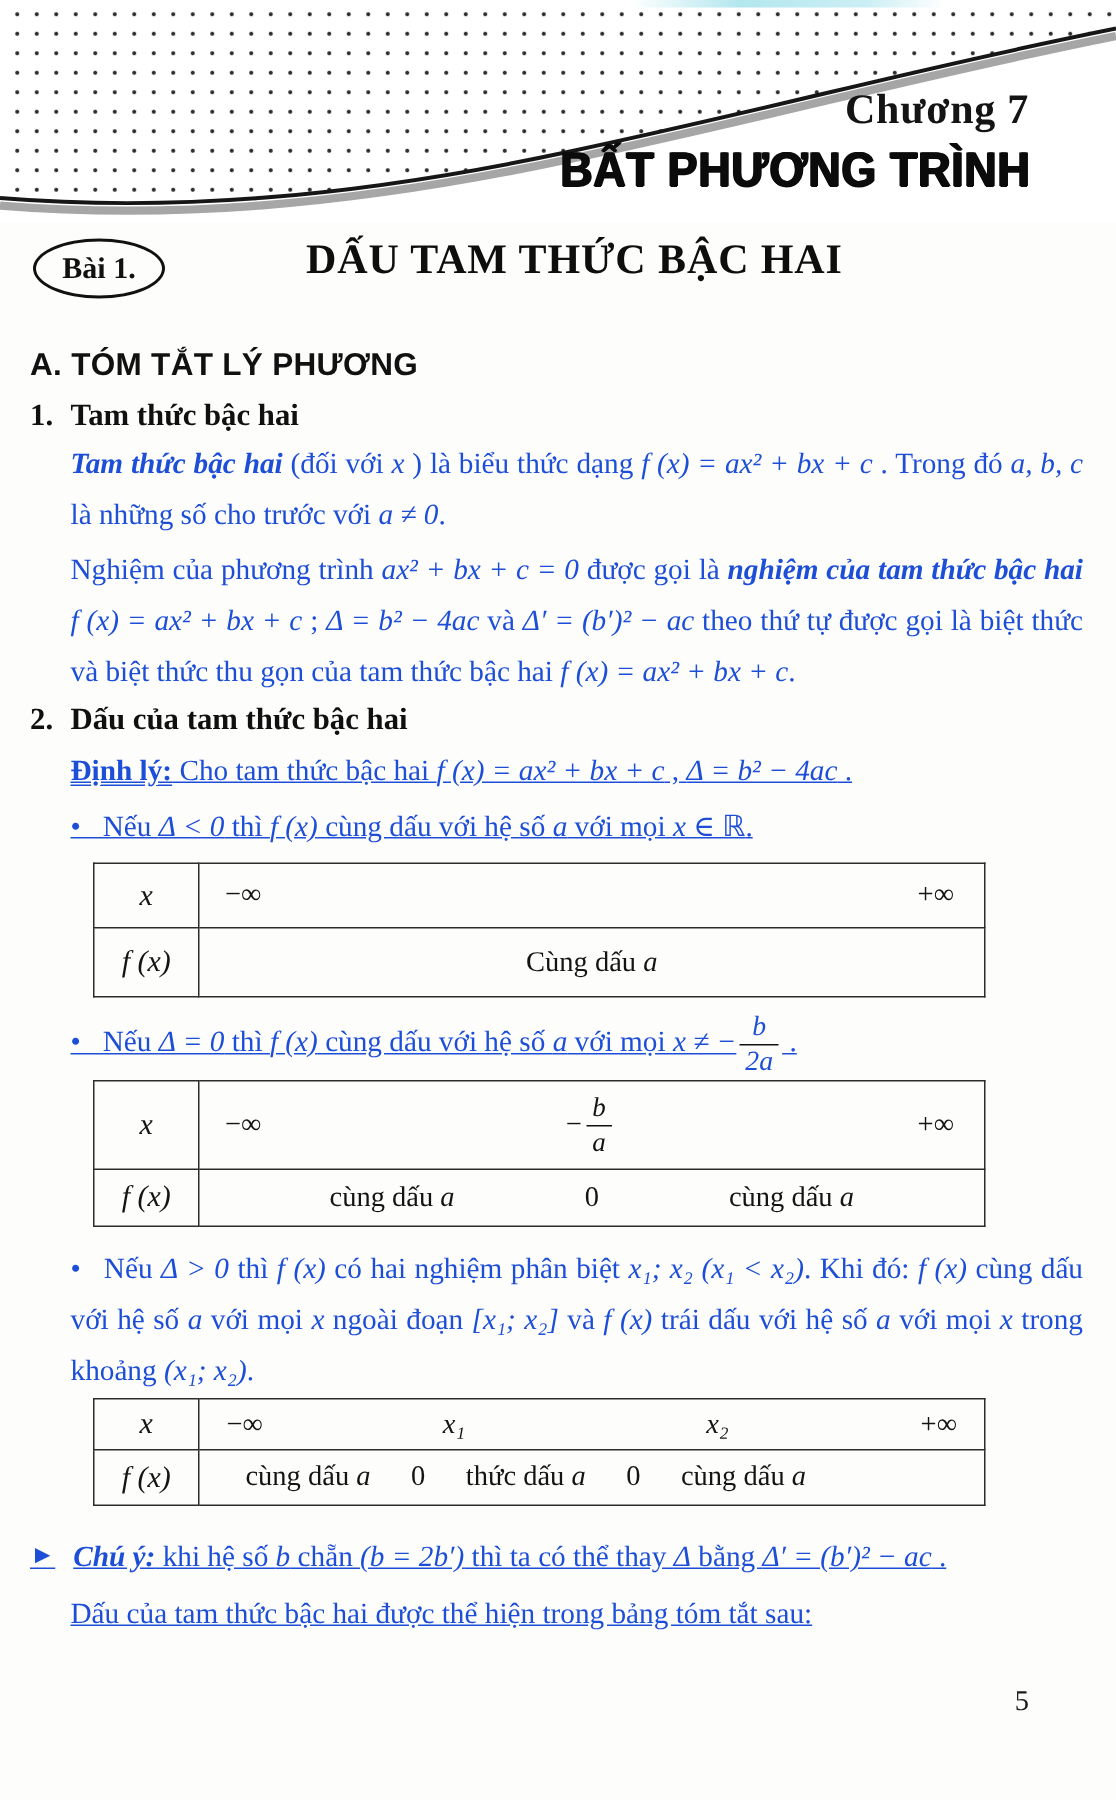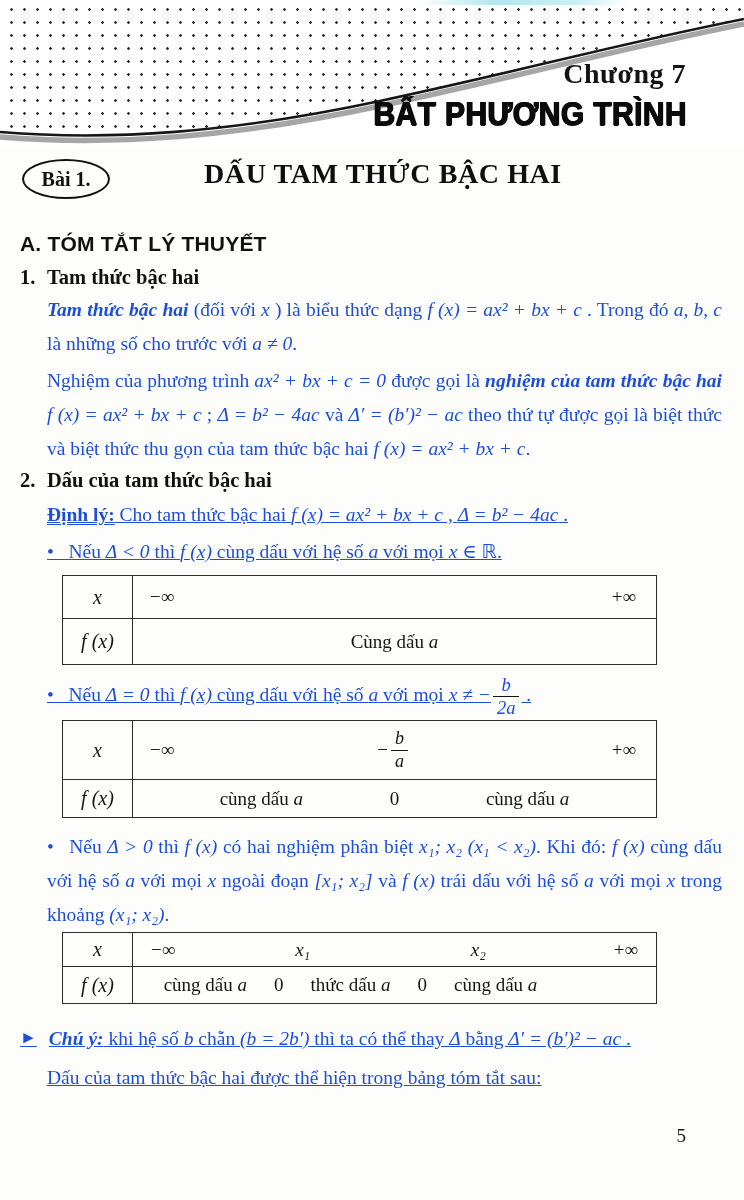--- a/index.html
+++ b/index.html
@@ -106,21 +106,21 @@
   <div class="chapter-title">BẤT PHƯƠNG TRÌNH</div>
 </header>
 
 <div class="lesson-row">
   <div class="lesson-badge">Bài 1.</div>
   <h1 class="lesson-title">DẤU TAM THỨC BẬC HAI</h1>
 </div>
 
 <main class="content">
 
-  <h2 class="sec-heading">A. TÓM TẮT LÝ THUYẾT</h2>
+  <h2 class="sec-heading">A. TÓM TẮT LÝ PHƯƠNG</h2>
 
   <div class="num-heading">
     <span class="num">1.</span>
     <span>Tam thức bậc hai</span>
   </div>
 
   <p class="flow"><span class="sg-bi">Tam thức bậc hai</span><span class="sg-p"> (đối với </span><span class="sg-i">x</span><span class="sg-p"> ) là biểu thức dạng </span><span class="sg-i">f (x) = ax² + bx + c</span><span class="sg-p"> . Trong đó </span><span class="sg-i">a, b, c</span><span class="sg-p"> là những số cho trước với </span><span class="sg-i">a ≠ 0</span><span class="sg-p">.</span></p>
   <p class="flow"><span class="sg-p">Nghiệm của phương trình </span><span class="sg-i">ax² + bx + c = 0</span><span class="sg-p"> được gọi là </span><span class="sg-bi">nghiệm của tam thức bậc hai</span><span class="sg-p"> </span><span class="sg-i">f (x) = ax² + bx + c</span><span class="sg-p"> ; </span><span class="sg-i">Δ = b² − 4ac</span><span class="sg-p"> và </span><span class="sg-i">Δ′ = (b′)² − ac</span><span class="sg-p"> theo thứ tự được gọi là biệt thức và biệt thức thu gọn của tam thức bậc hai </span><span class="sg-i">f (x) = ax² + bx + c</span><span class="sg-p">.</span></p>
 
   <div class="num-heading" style="margin-top:2px;">

